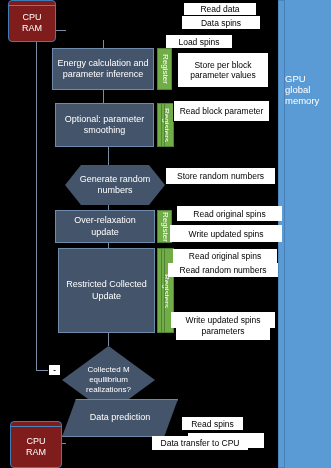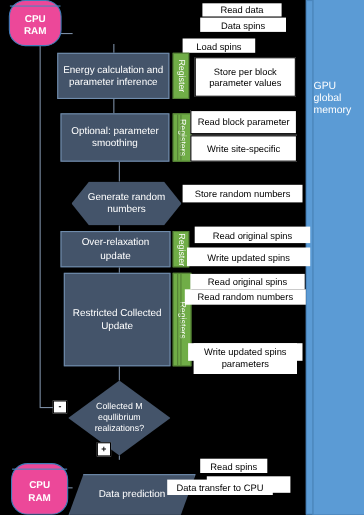--- a/index.html
+++ b/index.html
@@ -18,23 +18,23 @@
     left:284px;top:0;width:47px;height:468px;
     background:#5b9bd5;border-left:1px solid #4680b4;
   }
   .gpu-mem-label{
     left:285px;top:73px;width:46px;
     color:#ffffff;font-size:9.5px;line-height:11px;
   }
 
   
   .cpuram{
-    background:#ec4899;border:1px solid #3e7cb8;border-radius:15px;
+    background:#7f1d1d;border:1px solid #3e7cb8;border-radius:4px;
     color:#ffffff;font-size:9px;line-height:11px;text-align:center;
-    display:flex;flex-direction:column;align-items:center;justify-content:center;font-weight:bold;
+    display:flex;flex-direction:column;align-items:center;justify-content:center;
   }
   .cpuram::before{
     content:"";position:absolute;left:0;right:0;top:4px;height:1px;
     background:#4a86bd;
   }
   .cpuram-top{left:8px;top:0px;width:48px;height:42px;padding-top:4px;}
   .cpuram-bot{left:10px;top:421px;width:52px;height:47px;padding-top:4px;}
 
   
   .proc{
@@ -49,21 +49,21 @@
 
   
   .para{
     background:#44546a;border:1px solid #6f8bab;
     color:#ffffff;font-size:9px;line-height:11.5px;text-align:center;
     display:flex;align-items:center;justify-content:center;
     -webkit-clip-path:polygon(12% 0,100% 0,88% 100%,0 100%);
             clip-path:polygon(12% 0,100% 0,88% 100%,0 100%);
   }
   .para-datatrans{left:62px;top:4px;width:110px;height:36px;}
-  .para-datapred{left:62px;top:399px;width:116px;height:38px;margin-top:32px;}
+  .para-datapred{left:62px;top:399px;width:116px;height:38px;}
 
   
   .hexa{
     background:#44546a;
     color:#ffffff;font-size:9px;line-height:11px;text-align:center;
     display:flex;align-items:center;justify-content:center;
     -webkit-clip-path:polygon(16% 0,84% 0,100% 50%,84% 100%,16% 100%,0 50%);
             clip-path:polygon(16% 0,84% 0,100% 50%,84% 100%,16% 100%,0 50%);
   }
   .hexa-rand{left:65px;top:165px;width:100px;height:40px;}
@@ -181,21 +181,20 @@
   </div>
   <div class="abs note note-bordered n-storeblk">Store per block parameter values</div>
 
   <div class="abs proc proc-optional">
     <span>Optional: parameter smoothing</span>
   </div>
   <div class="abs reg reg-stack reg-optional">
     <span class="reg-lbl">Registers</span>
   </div>
   <div class="abs note note-bordered n-readblk">Read block parameter</div>
-  <div class="abs note note-bordered n-writesite">Write site-specific</div>
 
   <div class="abs note n-storerand">Store random numbers</div>
   <div class="abs hexa hexa-rand">
     <span>Generate random numbers</span>
   </div>
 
   <div class="abs proc proc-overrelax">
     <span>Over-relaxation update</span>
   </div>
   <div class="abs reg reg-overrelax">

